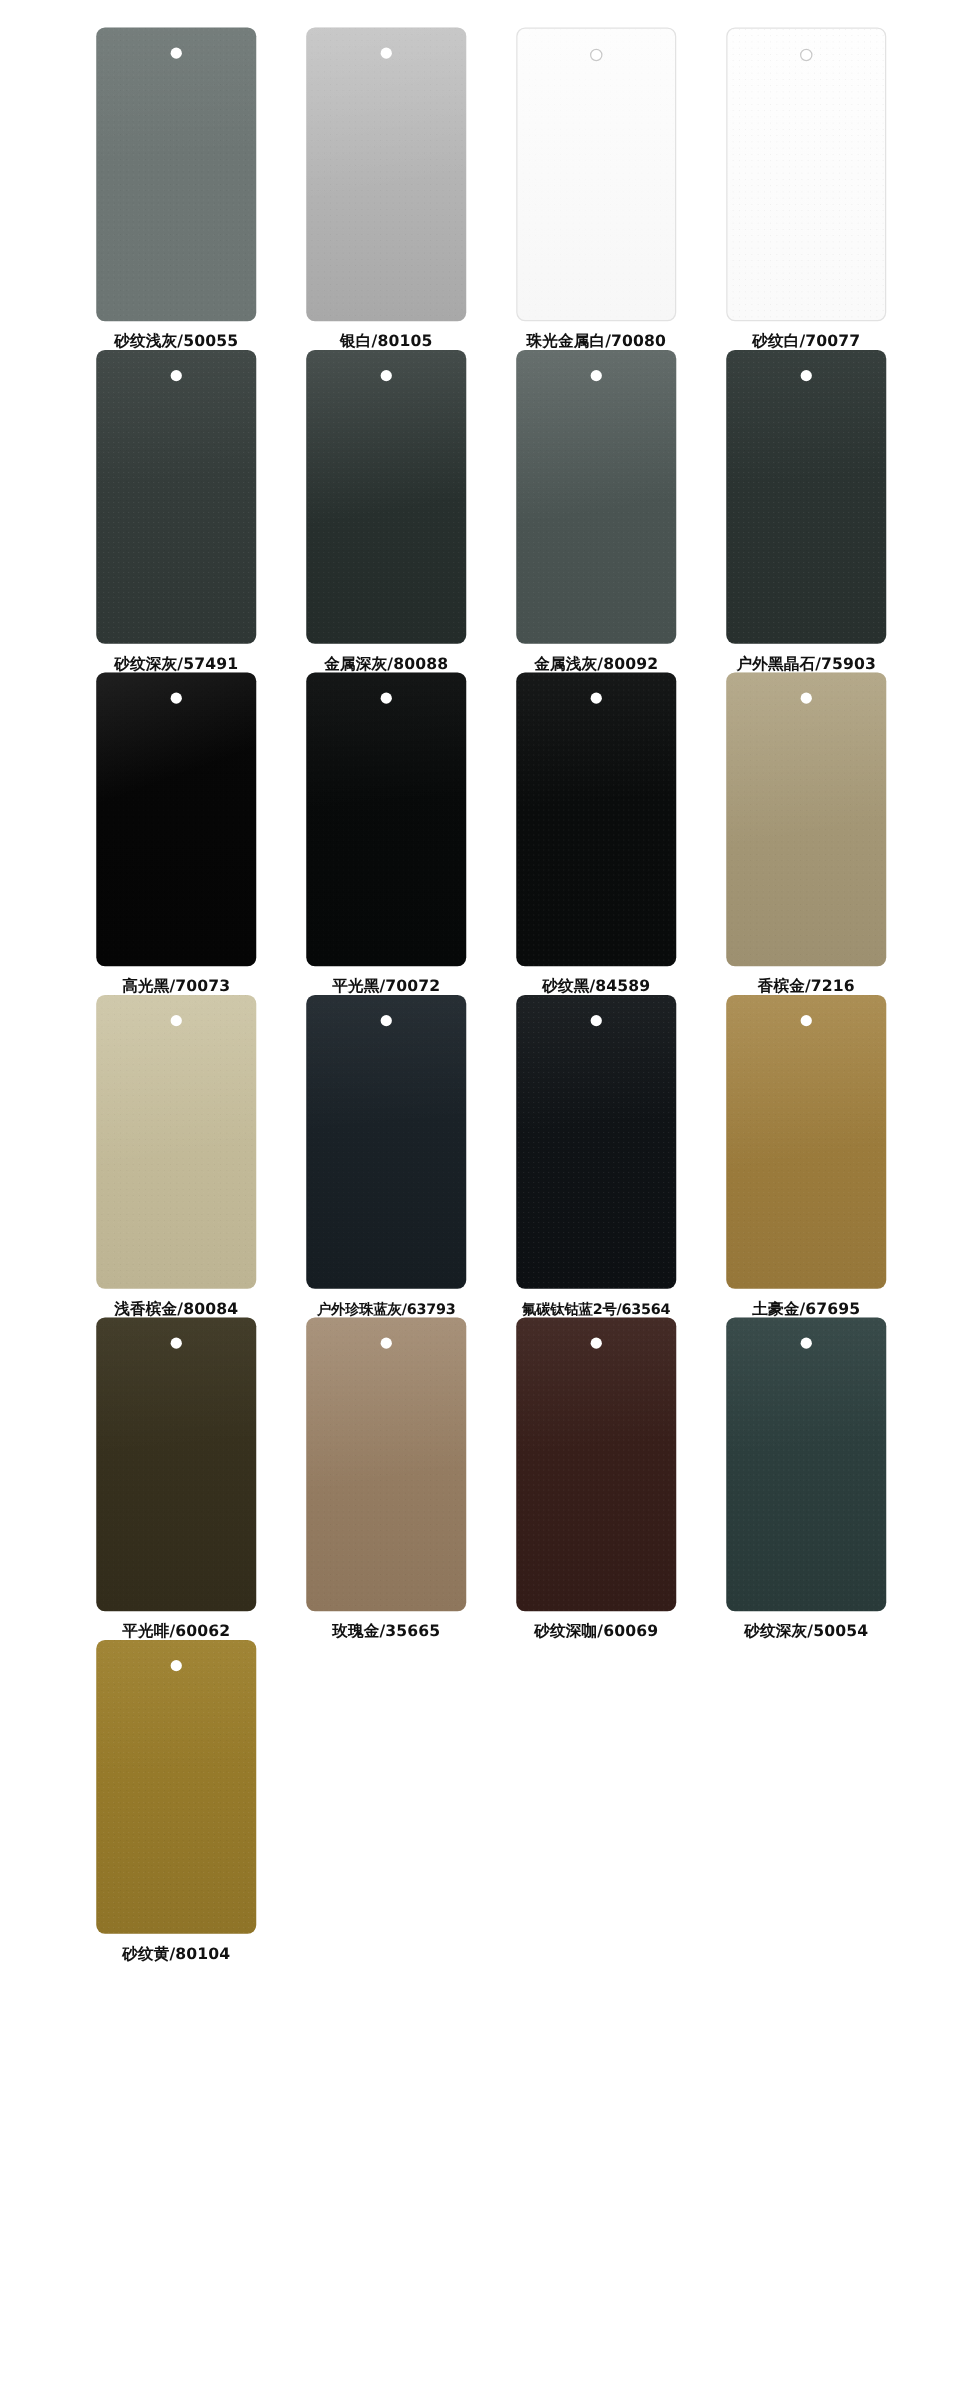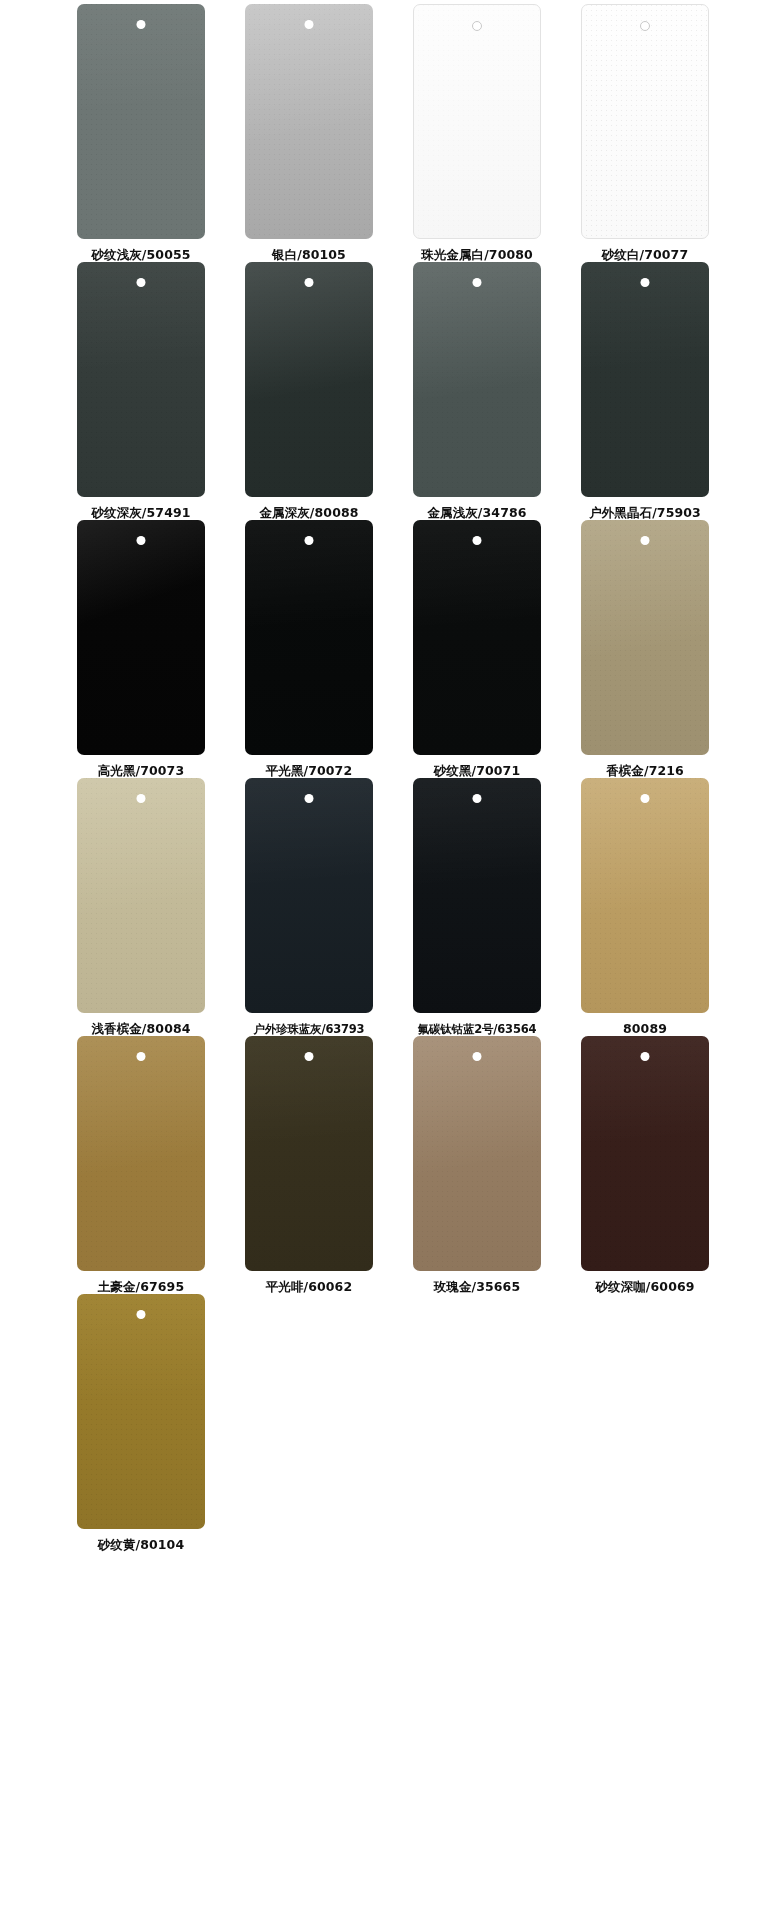--- a/index.html
+++ b/index.html
@@ -12,21 +12,21 @@
     height: 1920px;
     font-family: "DejaVu Sans", "Liberation Sans", sans-serif;
     overflow: hidden;
   }
   #board {
     position: relative;
     width: 782px;
     height: 1920px;
     background: #ffffff;
     box-sizing: border-box;
-    padding: 4px 0 0 0;
+    padding: 22px 0 0 0;
   }
   .grid {
     display: grid;
     grid-template-columns: repeat(4, 154px);
     grid-auto-rows: 258px;
     justify-content: center;
     column-gap: 14px;
     row-gap: 0px;
     padding-left: 4px;
   }
@@ -149,21 +149,21 @@
           <div class="hole"></div>
         </div>
         <div class="caption">金属深灰/80088</div>
       </div>
       <div class="cell">
         <div class="swatch" style="background: linear-gradient(rgb(78, 88, 86) 0%, rgb(71, 81, 79) 100%);">
           <div class="grain" style="opacity: 0.22;"></div>
           <div class="sheen" style="background: linear-gradient(170deg, rgba(255, 255, 255, 0.14) 0%, rgba(255, 255, 255, 0) 55%);"></div>
           <div class="hole"></div>
         </div>
-        <div class="caption">金属浅灰/34786</div>
+        <div class="caption">金属浅灰/80092</div>
       </div>
       <div class="cell">
         <div class="swatch" style="background: linear-gradient(rgb(45, 54, 52) 0%, rgb(40, 48, 46) 100%);">
           <div class="grain"></div>
           <div class="sheen" style="background: linear-gradient(175deg, rgba(255, 255, 255, 0.05) 0%, rgba(255, 255, 255, 0) 45%);"></div>
           <div class="hole"></div>
         </div>
         <div class="caption">户外黑晶石/75903</div>
       </div>
       <div class="cell">
@@ -181,21 +181,21 @@
           <div class="hole"></div>
         </div>
         <div class="caption">平光黑/70072</div>
       </div>
       <div class="cell">
         <div class="swatch" style="background: linear-gradient(rgb(11, 13, 13) 0%, rgb(9, 11, 11) 100%);">
           <div class="grain"></div>
           <div class="sheen" style="background: linear-gradient(175deg, rgba(255, 255, 255, 0.05) 0%, rgba(255, 255, 255, 0) 45%);"></div>
           <div class="hole"></div>
         </div>
-        <div class="caption">砂纹黑/70071</div>
+        <div class="caption">砂纹黑/84589</div>
       </div>
       <div class="cell">
         <div class="swatch" style="background: linear-gradient(rgb(170, 157, 122) 0%, rgb(157, 144, 112) 100%);">
           <div class="grain" style="opacity: 0.22;"></div>
           <div class="sheen" style="background: linear-gradient(170deg, rgba(255, 255, 255, 0.14) 0%, rgba(255, 255, 255, 0) 55%);"></div>
           <div class="hole"></div>
         </div>
         <div class="caption">香槟金/7216</div>
       </div>
       <div class="cell">
@@ -216,28 +216,20 @@
       </div>
       <div class="cell">
         <div class="swatch" style="background: linear-gradient(rgb(18, 22, 25) 0%, rgb(13, 16, 19) 100%);">
           <div class="grain"></div>
           <div class="sheen" style="background: linear-gradient(175deg, rgba(255, 255, 255, 0.05) 0%, rgba(255, 255, 255, 0) 45%);"></div>
           <div class="hole"></div>
         </div>
         <div class="caption tight">氟碳钛钴蓝2号/63564</div>
       </div>
       <div class="cell">
-        <div class="swatch" style="background: linear-gradient(rgb(194, 164, 105) 0%, rgb(180, 150, 92) 100%);">
-          <div class="grain" style="opacity: 0.22;"></div>
-          <div class="sheen" style="background: linear-gradient(170deg, rgba(255, 255, 255, 0.14) 0%, rgba(255, 255, 255, 0) 55%);"></div>
-          <div class="hole"></div>
-        </div>
-        <div class="caption">80089</div>
-      </div>
-      <div class="cell">
         <div class="swatch" style="background: linear-gradient(rgb(160, 127, 61) 0%, rgb(150, 119, 58) 100%);">
           <div class="grain" style="opacity: 0.22;"></div>
           <div class="sheen" style="background: linear-gradient(170deg, rgba(255, 255, 255, 0.14) 0%, rgba(255, 255, 255, 0) 55%);"></div>
           <div class="hole"></div>
         </div>
         <div class="caption">土豪金/67695</div>
       </div>
       <div class="cell">
         <div class="swatch" style="background: linear-gradient(rgb(58, 52, 32) 0%, rgb(50, 44, 27) 100%);">
           <div class="grain" style="opacity: 0.14;"></div>
@@ -254,20 +246,28 @@
         </div>
         <div class="caption">玫瑰金/35665</div>
       </div>
       <div class="cell">
         <div class="swatch" style="background: linear-gradient(rgb(59, 33, 28) 0%, rgb(51, 28, 24) 100%);">
           <div class="grain"></div>
           <div class="sheen" style="background: linear-gradient(175deg, rgba(255, 255, 255, 0.05) 0%, rgba(255, 255, 255, 0) 45%);"></div>
           <div class="hole"></div>
         </div>
         <div class="caption">砂纹深咖/60069</div>
+      </div>
+      <div class="cell">
+        <div class="swatch" style="background: linear-gradient(rgb(47, 66, 65) 0%, rgb(41, 58, 57) 100%);">
+          <div class="grain"></div>
+          <div class="sheen" style="background: linear-gradient(175deg, rgba(255, 255, 255, 0.05) 0%, rgba(255, 255, 255, 0) 45%);"></div>
+          <div class="hole"></div>
+        </div>
+        <div class="caption">砂纹深灰/50054</div>
       </div>
       <div class="cell">
         <div class="swatch" style="background: linear-gradient(rgb(156, 127, 44) 0%, rgb(143, 116, 40) 100%);">
           <div class="grain"></div>
           <div class="sheen" style="background: linear-gradient(175deg, rgba(255, 255, 255, 0.05) 0%, rgba(255, 255, 255, 0) 45%);"></div>
           <div class="hole"></div>
         </div>
         <div class="caption">砂纹黄/80104</div>
       </div>
     </div>

